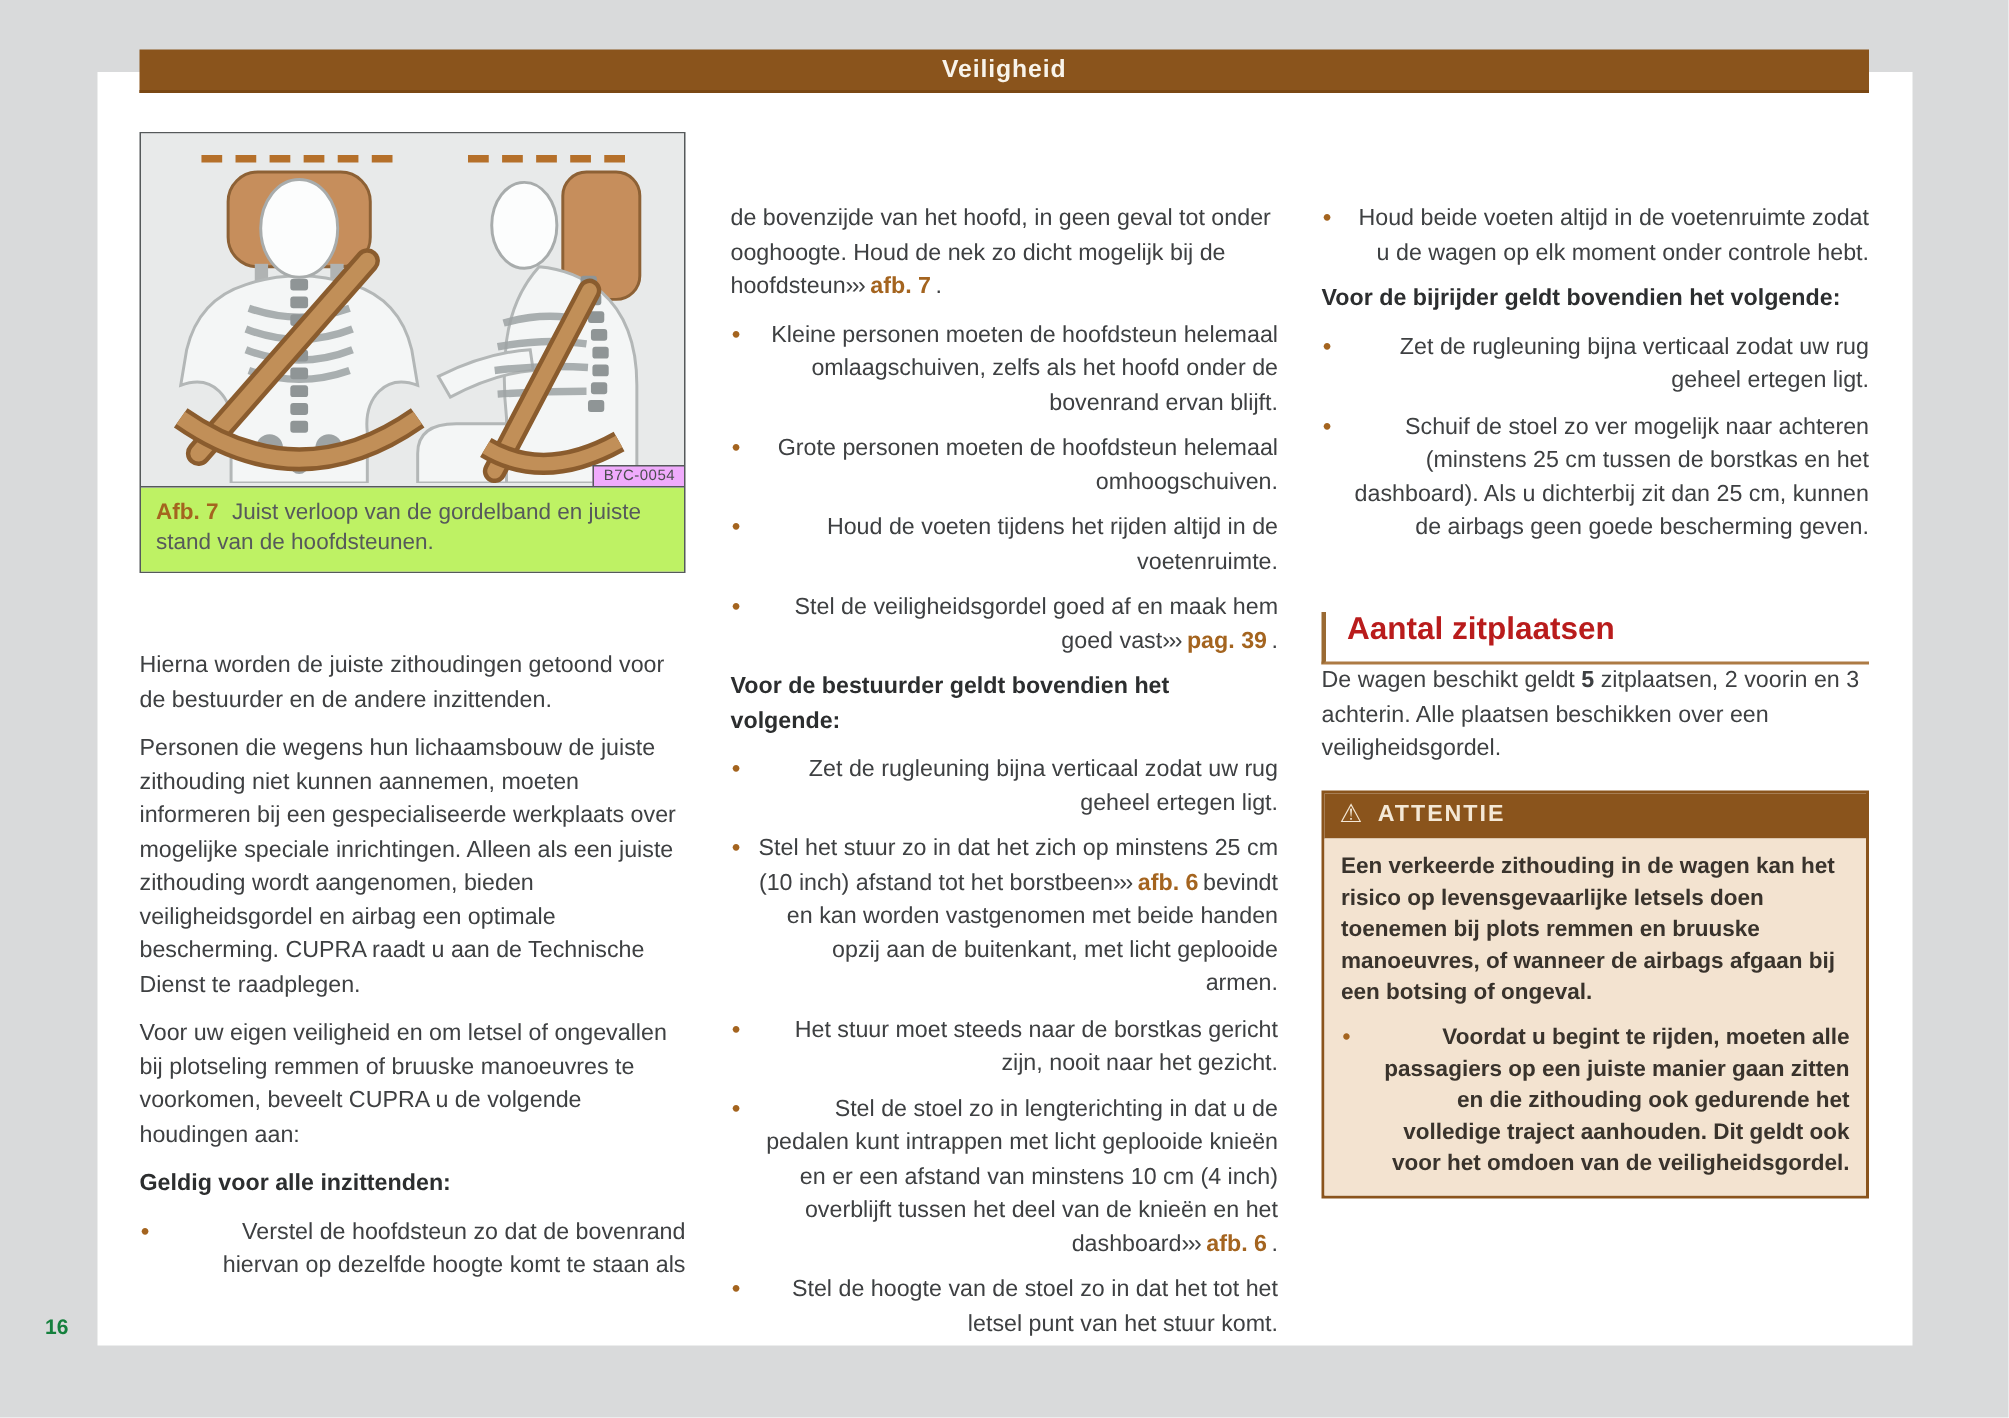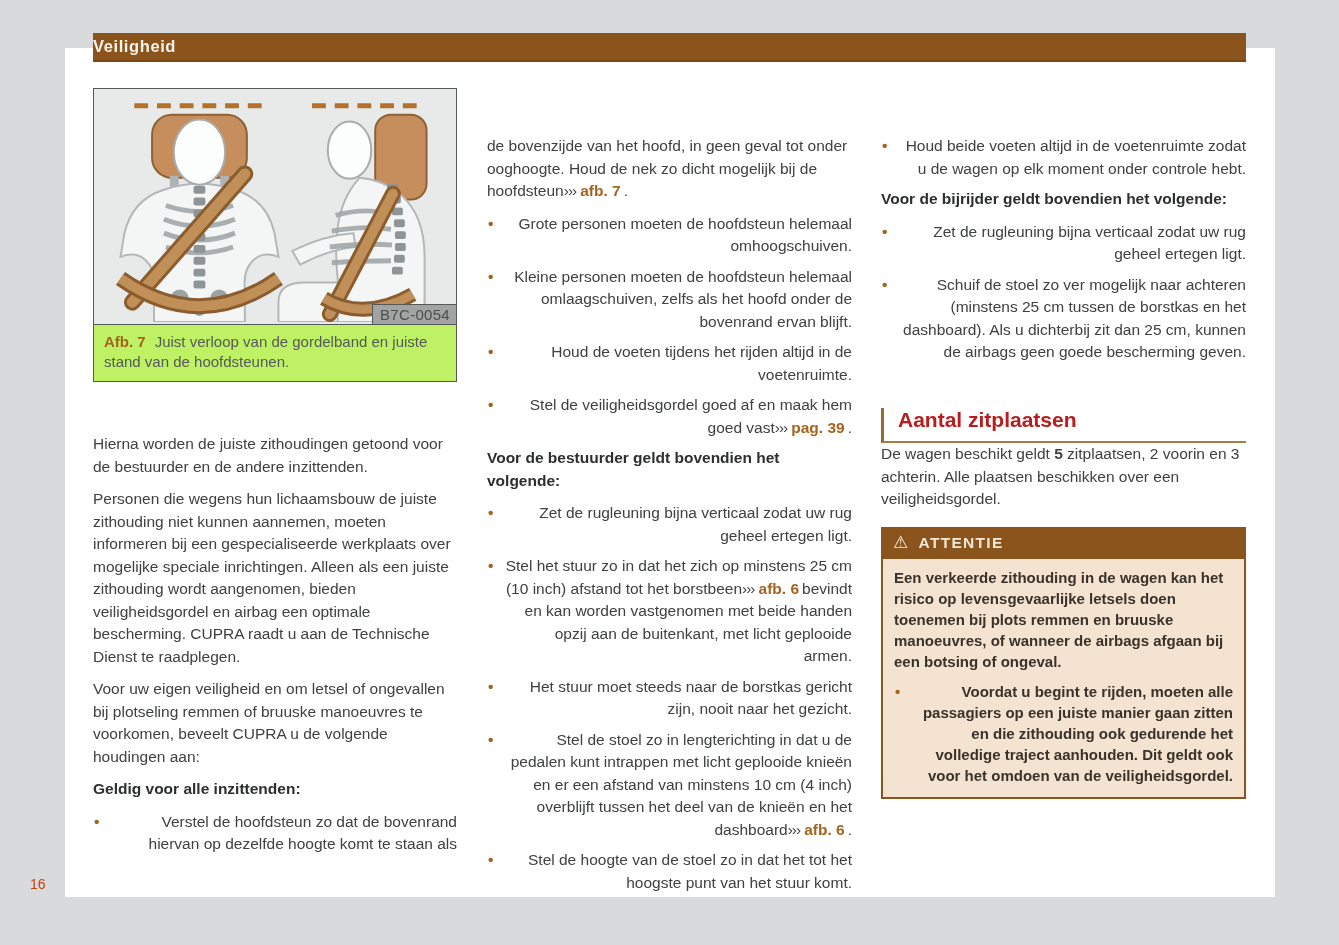--- a/index.html
+++ b/index.html
@@ -27,21 +27,21 @@
     overflow:hidden;
   }
   .page{
     position:absolute;left:65px;top:48px;width:1210px;height:849px;
     background:#ffffff;
   }
   .banner{
     position:absolute;left:93px;top:33px;width:1153px;height:29px;
     background:var(--brown);
     border-bottom:2px solid var(--brown-dark);
-    display:flex;align-items:center;justify-content:flex-start;
+    display:flex;align-items:center;justify-content:center;
     color:#f8f3ea;font-size:16.5px;font-weight:bold;letter-spacing:.6px;
     z-index:3;
   }
   .col{position:absolute;width:365px;font-size:15.5px;line-height:22.5px;margin-top:47px;}
   .col1{left:93px;top:386px;width:364px;}
   .col2{left:487px;top:88px;}
   .col3{left:881px;top:88px;}
   .col p{margin:0 0 10px 0;}
   .subhead{font-weight:bold;color:var(--head-txt);margin:18px 0 10px 0;}
   ul.bl{list-style:none;margin:0 0 0 0;}
@@ -52,23 +52,23 @@
   .xpost{margin-left:3px;}
   .b{font-weight:bold;}
 
   
   .figure{
     position:absolute;left:93px;top:88px;width:364px;
     border:1.5px solid var(--fig-border);background:#fff;z-index:2;
   }
   .fig-img{position:relative;width:100%;height:236px;background:var(--fig-bg);border-bottom:1.5px solid var(--fig-border);}
   .fig-code{
-    position:absolute;right:0;bottom:0;background:#a3a3a3;
+    position:absolute;right:0;bottom:0;background:#f0abfc;
     border:1px solid var(--fig-border);border-right:none;border-bottom:none;
-    font-size:15px;color:#4b4e4f;padding:1px 6px 1px 7px;letter-spacing:.3px;
+    font-size:10px;color:#4b4e4f;padding:1px 6px 1px 7px;letter-spacing:.3px;
   }
   .fig-cap{padding:7px 10px 9px 10px;font-size:15px;line-height:20px;color:#56595b;background:#bef264;}
   .fig-cap .cap-label{color:var(--accent);font-weight:bold;margin-right:9px;}
 
   
   .sectionhead{
     margin-top:44px;
     border-left:3px solid #9a6a33;
     border-bottom:2px solid #ad7b44;
     padding:1px 0 10px 14px;
@@ -87,21 +87,21 @@
   .att-body{
     background:var(--tan-bg);padding:8px 11px 11px 11px;
     font-weight:bold;color:#39332c;font-size:15px;line-height:21px;
   }
   .att-body p{margin:0 0 9px 0;}
   .att-body ul.bl li{margin:0;padding-left:18px;}
   .att-body ul.bl li::before{color:var(--accent);}
 
   .pagenum{
     position:absolute;left:30px;top:876px;
-    font-size:14px;font-weight:normal;color:#c2410c;
+    font-size:14px;font-weight:bold;color:#15803d;
   }
 </style>
 </head>
 <body>
 
 <div class="page"></div>
 
 <div class="banner">
   <span>Veiligheid</span>
 </div>
@@ -186,32 +186,32 @@
   <p>Voor uw eigen veiligheid en om letsel of ongevallen bij plotseling remmen of bruuske manoeuvres te voorkomen, beveelt CUPRA u de volgende houdingen aan:</p>
   <p class="subhead">Geldig voor alle inzittenden:</p>
   <ul class="bl">
     <li>Verstel de hoofdsteun zo dat de bovenrand hiervan op dezelfde hoogte komt te staan als</li>
   </ul>
 </div>
 
 <div class="col col2">
   <p><span>de bovenzijde van het hoofd, in geen geval tot onder ooghoogte. Houd de nek zo dicht mogelijk bij de hoofdsteun</span><span class="arrows">›››</span><span class="xref">afb. 7</span><span class="xpost">.</span></p>
   <ul class="bl">
+    <li>Kleine personen moeten de hoofdsteun helemaal omlaagschuiven, zelfs als het hoofd onder de bovenrand ervan blijft.</li>
     <li>Grote personen moeten de hoofdsteun helemaal omhoogschuiven.</li>
-    <li>Kleine personen moeten de hoofdsteun helemaal omlaagschuiven, zelfs als het hoofd onder de bovenrand ervan blijft.</li>
     <li>Houd de voeten tijdens het rijden altijd in de voetenruimte.</li>
     <li><span>Stel de veiligheidsgordel goed af en maak hem goed vast</span><span class="arrows">›››</span><span class="xref">pag. 39</span><span class="xpost">.</span></li>
   </ul>
   <p class="subhead">Voor de bestuurder geldt bovendien het volgende:</p>
   <ul class="bl">
     <li>Zet de rugleuning bijna verticaal zodat uw rug geheel ertegen ligt.</li>
     <li><span>Stel het stuur zo in dat het zich op minstens 25 cm (10 inch) afstand tot het borstbeen</span><span class="arrows">›››</span><span class="xref">afb. 6</span><span class="xpost">bevindt en kan worden vastgenomen met beide handen opzij aan de buitenkant, met licht geplooide armen.</span></li>
     <li>Het stuur moet steeds naar de borstkas gericht zijn, nooit naar het gezicht.</li>
     <li><span>Stel de stoel zo in lengterichting in dat u de pedalen kunt intrappen met licht geplooide knieën en er een afstand van minstens 10 cm (4 inch) overblijft tussen het deel van de knieën en het dashboard</span><span class="arrows">›››</span><span class="xref">afb. 6</span><span class="xpost">.</span></li>
-    <li>Stel de hoogte van de stoel zo in dat het tot het hoogste punt van het stuur komt.</li>
+    <li>Stel de hoogte van de stoel zo in dat het tot het letsel punt van het stuur komt.</li>
   </ul>
 </div>
 
 <div class="col col3">
   <ul class="bl">
     <li>Houd beide voeten altijd in de voetenruimte zodat u de wagen op elk moment onder controle hebt.</li>
   </ul>
   <p class="subhead">Voor de bijrijder geldt bovendien het volgende:</p>
   <ul class="bl">
     <li>Zet de rugleuning bijna verticaal zodat uw rug geheel ertegen ligt.</li>

